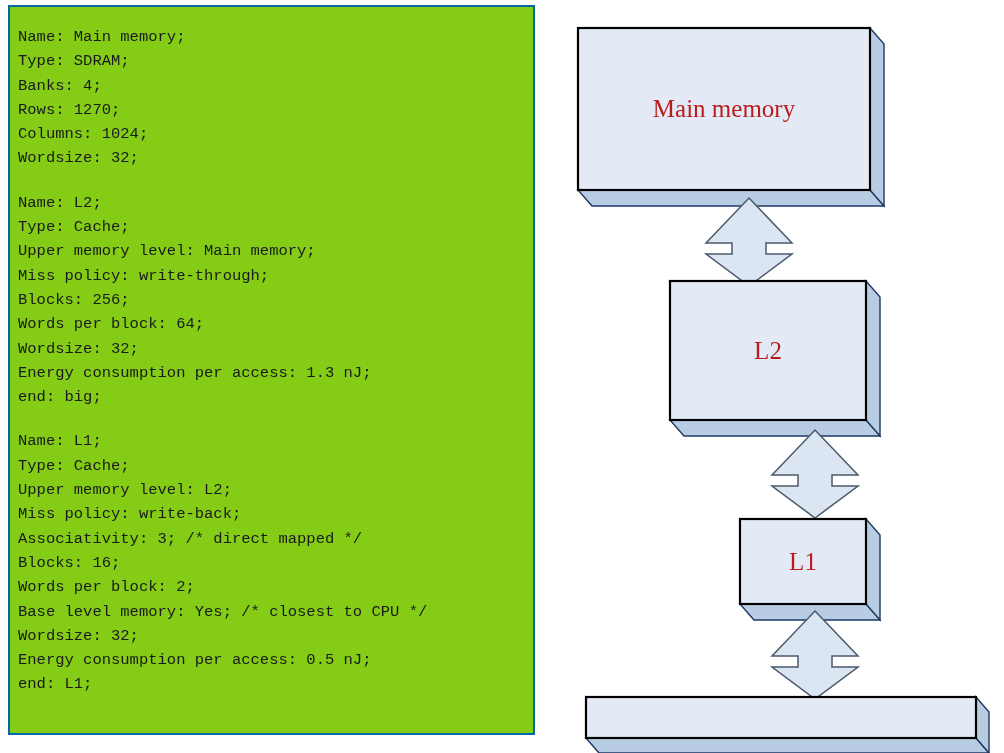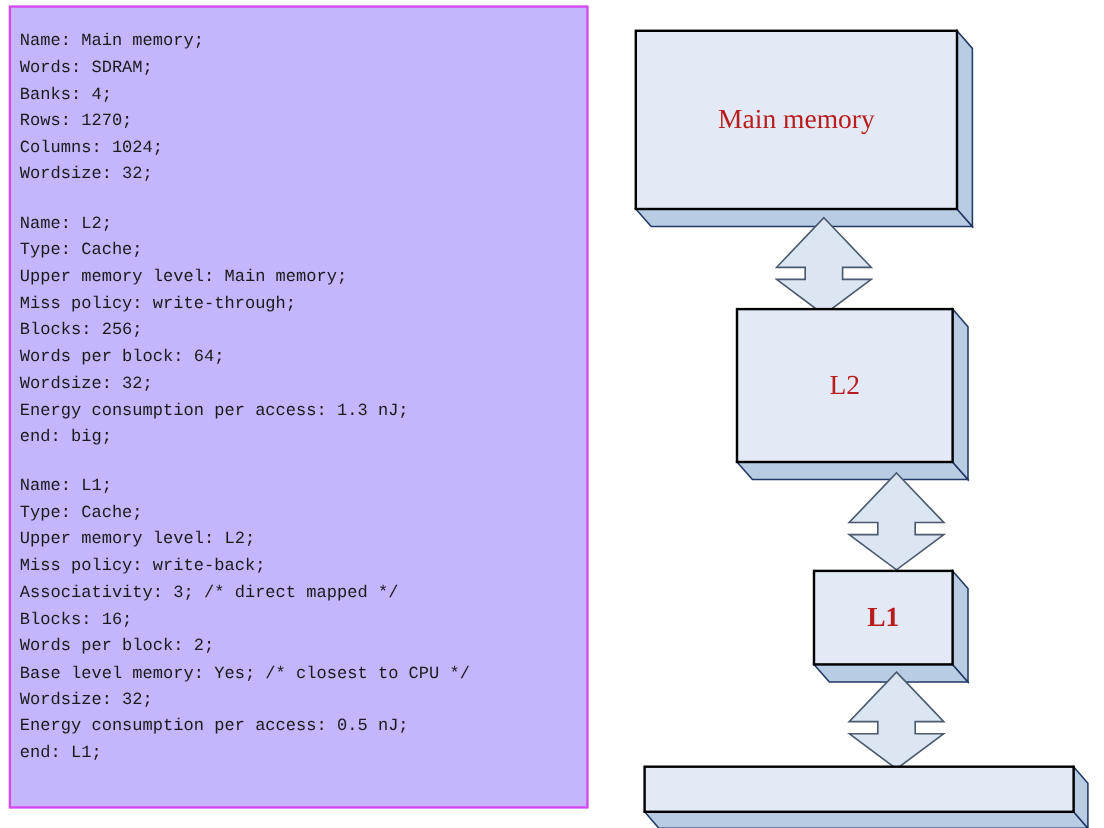--- a/index.html
+++ b/index.html
@@ -15,23 +15,23 @@
     font-family: "Liberation Sans", sans-serif;
   }
 
   
   #spec-panel {
     position: absolute;
     left: 8px;
     top: 5px;
     width: 527px;
     height: 730px;
-    border: 2px solid #d946ef;
+    border: 2px solid #0369a1;
     box-sizing: border-box;
-    background: #c4b5fd;
+    background: #84cc16;
   }
   #spec-body {
     position: absolute;
     left: 8px;
     top: 18px;
     right: 4px;
   }
   .spec-block {
     margin: 0 0 20px 0;
   }
@@ -73,21 +73,21 @@
   .arrow svg { display: block; }
 </style>
 </head>
 <body>
 
 <div id="spec-panel">
   <div id="spec-body">
 
     <div class="spec-block">
       <div class="spec-line">Name: Main memory;</div>
-      <div class="spec-line">Words: SDRAM;</div>
+      <div class="spec-line">Type: SDRAM;</div>
       <div class="spec-line">Banks: 4;</div>
       <div class="spec-line">Rows: 1270;</div>
       <div class="spec-line">Columns: 1024;</div>
       <div class="spec-line">Wordsize: 32;</div>
     </div>
 
     <div class="spec-block">
       <div class="spec-line">Name: L2;</div>
       <div class="spec-line">Type: Cache;</div>
       <div class="spec-line">Upper memory level: Main memory;</div>
@@ -141,21 +141,21 @@
     </svg>
     <div class="boxlabel" style="width:196px; height:139px;text-align:right;">L2</div>
   </div>
 
   <div class="arrow" style="left:214px; top:428px; width:90px; height:92px;">
     <svg width="90" height="92" viewBox="0 0 90 92">
       <polygon points="45,2 88,47 62,47 62,58 88,58 45,90 2,58 28,58 28,47 2,47" fill="#dce6f2" stroke="#4a5a6e" stroke-width="1.5" stroke-linejoin="miter"></polygon>
     </svg>
   </div>
 
-  <div class="box3d" style="left:184px; top:519px; width:144px; height:77px;font-weight:bold;">
+  <div class="box3d" style="left:184px; top:519px; width:144px; height:77px;">
     <svg width="144" height="101" viewBox="0 0 144 101">
       <polygon points="0,85 14,101 140,101 126,85" fill="#b8cce4" stroke="#1f3864" stroke-width="1.4"></polygon>
       <polygon points="126,0 140,16 140,101 126,85" fill="#b8cce4" stroke="#1f3864" stroke-width="1.4"></polygon>
       <rect x="0" y="0" width="126" height="85" fill="#e4eaf5" stroke="#000000" stroke-width="2.2"></rect>
     </svg>
     <div class="boxlabel" style="width:126px; height:85px;">L1</div>
   </div>
 
   <div class="arrow" style="left:214px; top:609px; width:90px; height:92px;">
     <svg width="90" height="92" viewBox="0 0 90 92">

